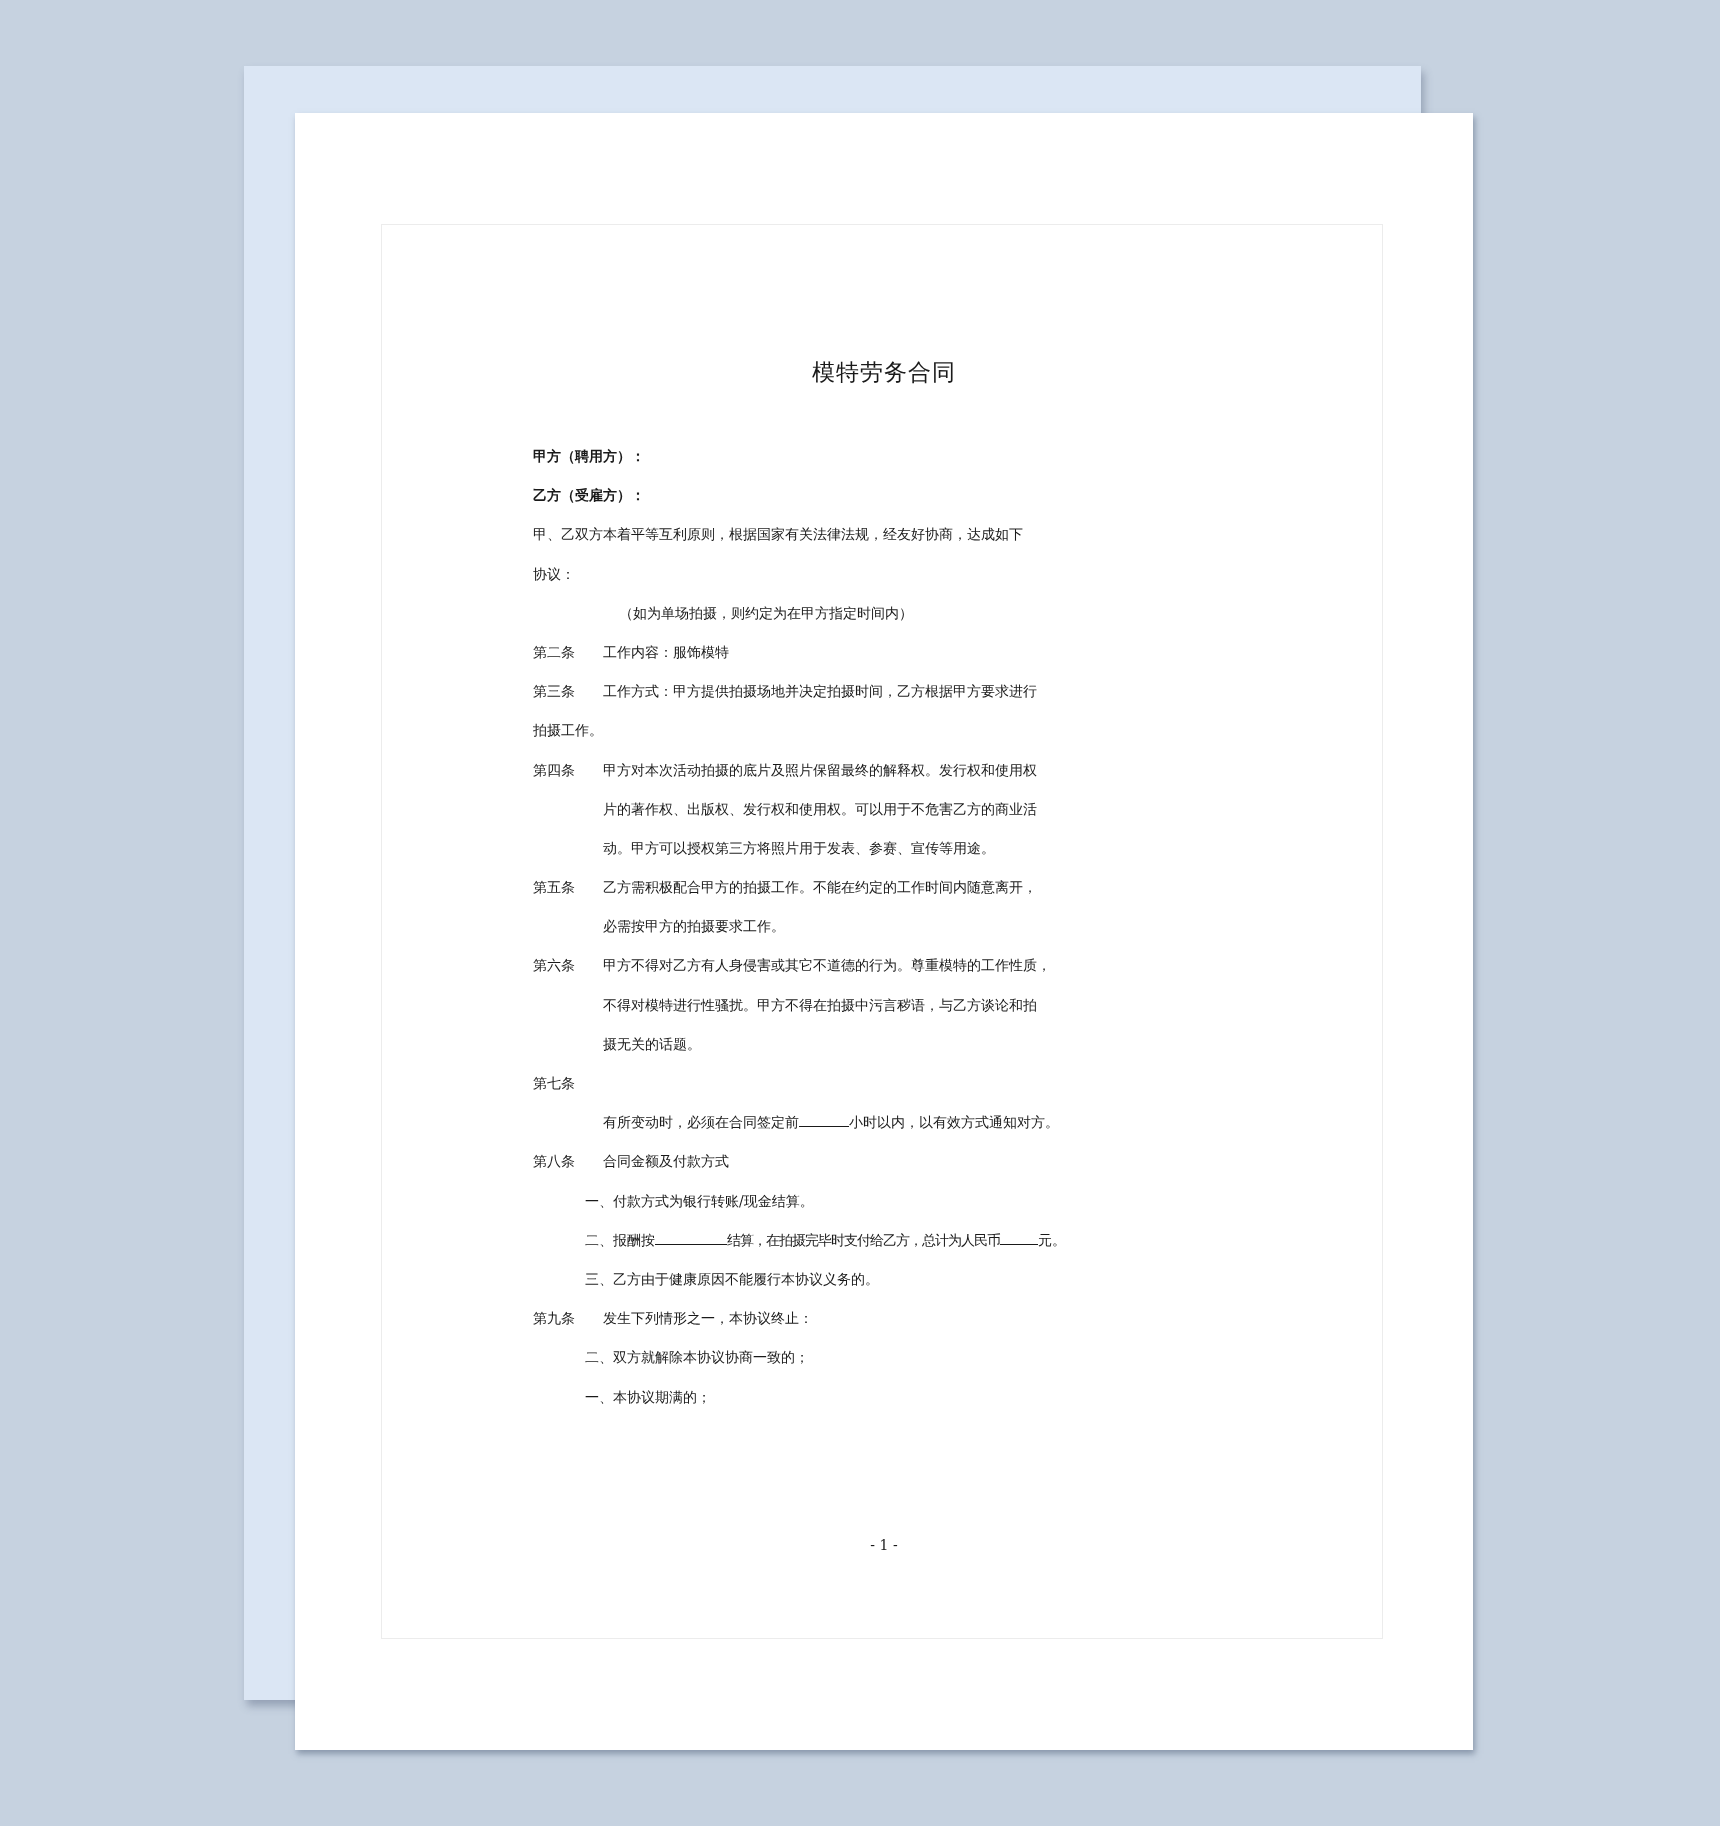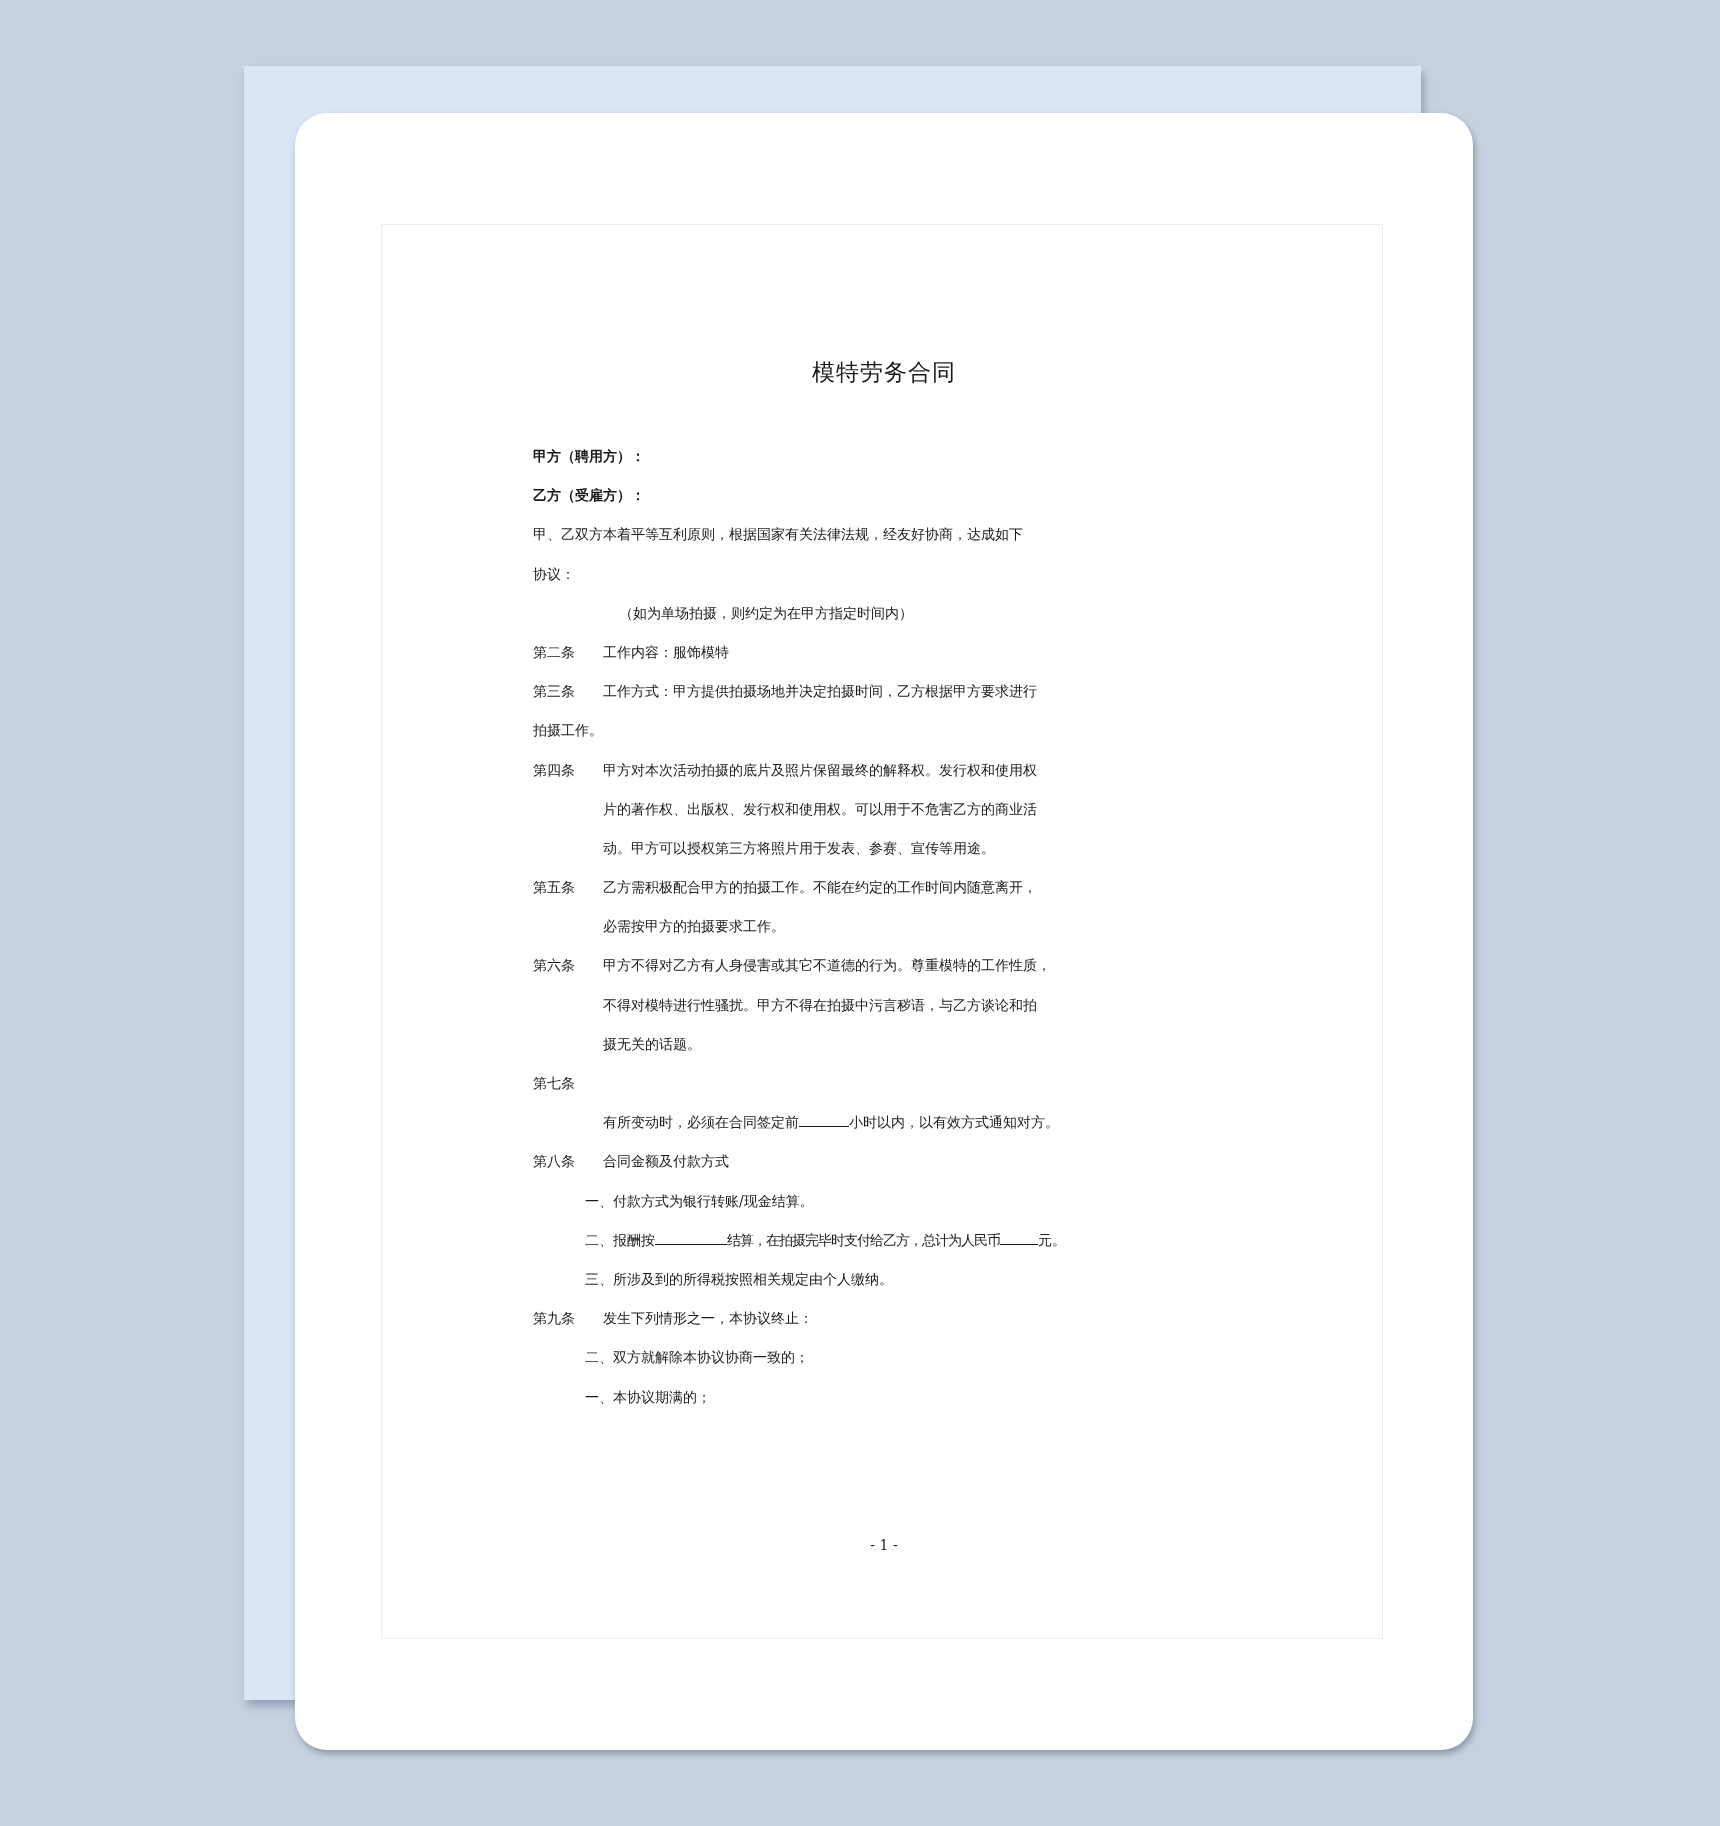--- a/index.html
+++ b/index.html
@@ -12,21 +12,20 @@
     }
     .back-page {
       position: absolute; left: 244px; top: 66px; width: 1177px; height: 1634px;
       background: #dbe6f4;
       box-shadow: 3px 6px 8px rgba(90,105,130,0.45);
     }
     .front-page {
       position: absolute; left: 295px; top: 113px; width: 1178px; height: 1637px;
       background: #ffffff;
       box-shadow: 2px 4px 6px rgba(90,105,130,0.55);
-      border-radius: 32px;
     }
     .inner-frame {
       position: absolute; left: 86px; top: 111px; width: 1002px; height: 1415px;
       border: 1px solid #ececec;
       box-sizing: border-box;
     }
     .title {
       position: absolute; left: 0; right: 0; top: 244px;
       text-align: center; font-size: 23px; letter-spacing: 1px;
     }
@@ -106,21 +105,21 @@
     </div>
 
     <div class="line art">
       <span class="art-num">第八条</span>
       <span class="art-text">合同金额及付款方式</span>
     </div>
     <div class="line sub">一、付款方式为银行转账/现金结算。</div>
     <div class="line sub">
       <span>二、报酬按</span><span class="blank" style="width:72px"></span><span style="letter-spacing:-1px">结算，在拍摄完毕时支付给乙方，总计为人民币</span><span class="blank" style="width:38px"></span><span>元。</span>
     </div>
-    <div class="line sub">三、所涉及到的所得税按照相关规定由个人缴纳。</div>
+    <div class="line sub">三、乙方由于健康原因不能履行本协议义务的。</div>
 
     <div class="line art">
       <span class="art-num">第九条</span>
       <span class="art-text">发生下列情形之一，本协议终止：</span>
     </div>
     <div class="line sub">二、双方就解除本协议协商一致的；</div>
     <div class="line sub">一、本协议期满的；</div>
   </div>
 
   <div class="page-num">- 1 -</div>

